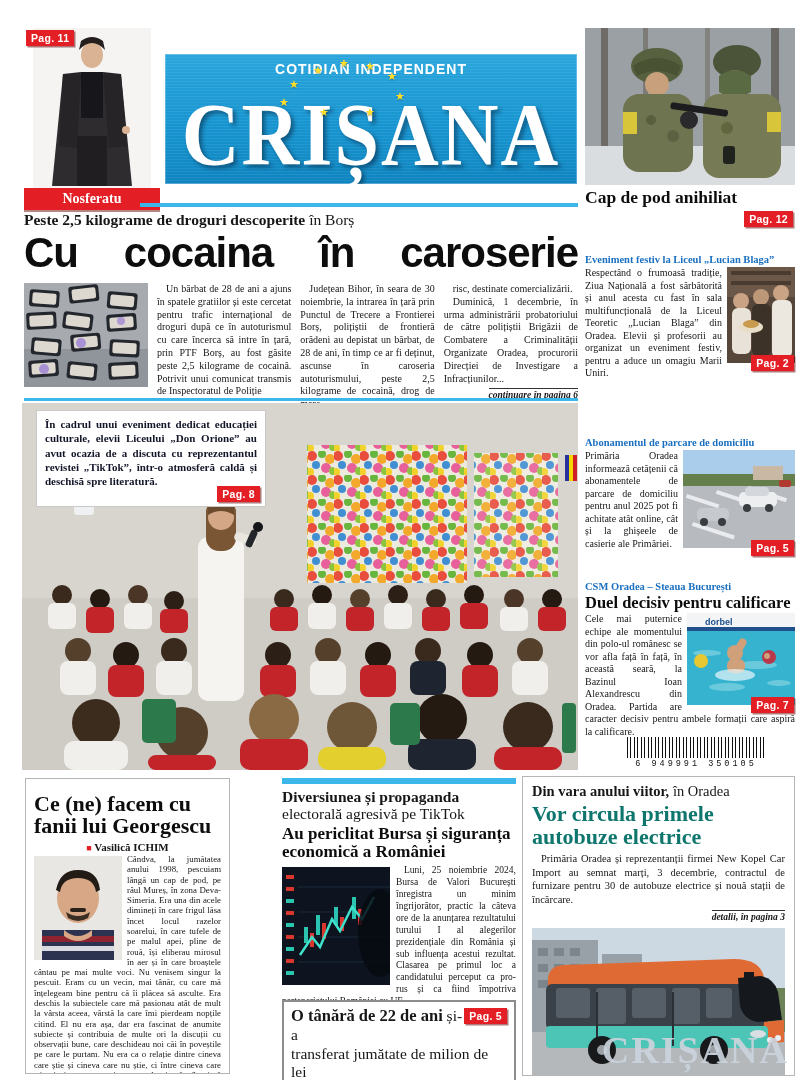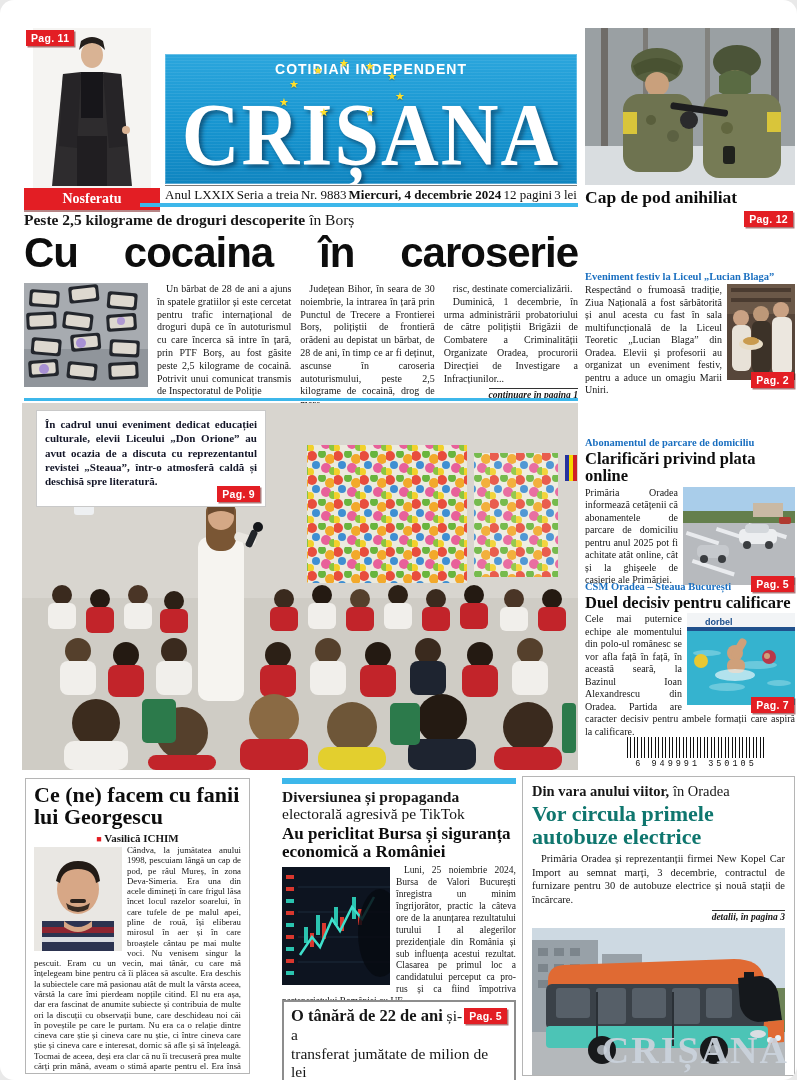--- a/index.html
+++ b/index.html
@@ -1,17 +1,17 @@
 <!DOCTYPE html>
 <html><head>
 <meta charset="utf-8">
 <style>
   html,body{margin:0;padding:0;background:#e9e9e9;}
   .page{position:relative;width:797px;height:1080px;background:#ffffff;margin:0 auto;
-        font-family:"Liberation Serif",serif;color:#161616;overflow:hidden;border-radius:14px;}
+        font-family:"Liberation Serif",serif;color:#161616;overflow:hidden;}
   .abs{position:absolute;}
 
   
   .badge{display:inline-block;background:#e31e24;color:#fff;
          font:bold 10.5px "Liberation Sans",sans-serif;padding:2px 5px;
          box-shadow:1.5px 1.5px 0 rgba(110,12,14,.55);letter-spacing:.3px;white-space:nowrap;}
 
   
   .promo{left:24px;top:28px;width:136px;height:182px;}
   .promo-badge{position:absolute;left:2px;top:2px;z-index:3;}
@@ -73,30 +73,30 @@
   .sb-capdepod .badge{position:absolute;right:2px;top:24px;}
   .sb-banner{top:235px;height:30px;background:#e31e24;color:#fff;
              font:bold 25px "Liberation Serif",serif;line-height:29px;padding-left:11px;
              width:199px;box-shadow:0 2px 0 rgba(110,12,14,.45);}
   .sb-item{width:210px;}
   .sb-item .kick{font:bold 10.5px "Liberation Serif",serif;color:#1a6fc0;margin-bottom:2px;}
   .sb-item h3{margin:0 0 2px 0;font:bold 16.5px "Liberation Serif",serif;line-height:1.05;color:#0d0d0d;}
   .sb-item .bod{font-size:10px;line-height:1.25;text-align:justify;}
   .sb-item .ph{float:right;margin:0 0 2px 5px;position:relative;}
   .sb-item .ph .badge{position:absolute;right:1px;bottom:-4px;}
-  #item1{top:271px;} #item2{top:437px;} #item3{top:581px;}
+  #item1{top:254px;} #item2{top:437px;} #item3{top:581px;}
 
   .barcode{left:617px;top:737px;width:158px;text-align:center;}
   .barcode-lines{height:21px;margin:0 10px;
      background:repeating-linear-gradient(90deg,#101010 0 1.5px,#fff 1.5px 3.5px,#101010 3.5px 4.5px,#fff 4.5px 7px);}
   .barcode-digits{font:8.5px "Liberation Mono",monospace;letter-spacing:3px;color:#111;margin-top:1px;}
 
   
-  .box-left{left:25px;top:778px;width:225px;height:296px;border:1px solid #b5b5b5;
-            padding:5px 8px;box-sizing:border-box;overflow:hidden;}
+  .box-left{left:25px;top:778px;width:205px;height:296px;border:1px solid #b5b5b5;
+            padding:14px 8px;box-sizing:border-box;overflow:hidden;}
   .box-left h2{margin:0;font:bold 22px "Liberation Serif",serif;line-height:1.0;color:#0d0d0d;}
   .byline{font:bold 11px "Liberation Serif",serif;text-align:center;margin:4px 0 1px 0;}
   .byline .bullet{color:#e31e24;font-size:9px;}
   .box-left .bod{font-size:8.8px;line-height:1.17;text-align:justify;}
   .box-left .bod svg{float:left;margin:2px 5px 2px 0;}
   .box-left .bod p{margin:0;text-indent:8px;display:inline;}
   .cont2{float:right;border-top:1px solid #333;font:bold italic 9px "Liberation Serif",serif;}
 
   .mid{left:282px;top:778px;width:234px;}
   .mid-rule{height:6px;background:#3db7ea;margin-bottom:4px;}
@@ -158,28 +158,20 @@
       <span class="st4">★</span>
       <span class="st5">★</span>
       <span class="st6">★</span>
       <span class="st7">★</span>
       <span class="st8">★</span>
       <span class="st9">★</span>
     </div>
     <div class="mast-title">CRIȘANA</div>
   </div>
 
-  <div class="abs info-bar">
-    <span>Anul LXXIX</span>
-    <span>Seria a treia</span>
-    <span>Nr. 9883</span>
-    <span class="b">Miercuri, 4 decembrie 2024</span>
-    <span>12 pagini</span>
-    <span>3 lei</span>
-  </div>
   <div class="abs rule-cyan" id="rule-top"></div>
 
   <div class="abs lead">
     <div class="lead-kicker">
       <span class="b">Peste 2,5 kilograme de droguri descoperite</span><span> în Borș</span>
     </div>
     <div class="lead-headline">Cu cocaina în caroserie</div>
     <div class="lead-row">
       <svg width="124" height="104" viewBox="0 0 124 104">
         <rect width="124" height="104" fill="#a7abb0"></rect>
@@ -208,21 +200,21 @@
       </svg>
       <div class="lead-col">
         <p>Un bărbat de 28 de ani a ajuns în spatele gratiilor și este cercetat pentru trafic internațional de droguri după ce în autoturismul cu care încerca să intre în țară, prin PTF Borș, au fost găsite peste 2,5 kilograme de cocaină. Potrivit unui comunicat transmis de Inspectoratul de Poliție</p>
       </div>
       <div class="lead-col">
         <p>Județean Bihor, în seara de 30 noiembrie, la intrarea în țară prin Punctul de Trecere a Frontierei Borș, polițiștii de frontieră orădeni au depistat un bărbat, de 28 de ani, în timp ce ar fi deținut, ascunse în caroseria autoturismului, peste 2,5 kilograme de cocaină, drog de mare</p>
       </div>
       <div class="lead-col">
         <p>risc, destinate comercializării.</p>
         <p>Duminică, 1 decembrie, în urma administrării probatoriului de către polițiștii Brigăzii de Combatere a Criminalității Organizate Oradea, procurorii Direcției de Investigare a Infracțiunilor...</p>
-        <span class="cont">continuare în pagina 1</span>
+        <span class="cont">continuare în pagina 6</span>
       </div>
     </div>
   </div>
   <div class="abs rule-cyan" id="rule-mid"></div>
 
   <div class="abs mainphoto">
     <svg width="556" height="367" viewBox="0 0 556 367">
       <defs>
         <pattern id="confetti" width="26" height="24" patternUnits="userSpaceOnUse">
           <circle cx="4" cy="5" r="5" fill="#e84d3d"></circle>
@@ -316,22 +308,22 @@
         <circle cx="420" cy="316" r="25" fill="#241a12"></circle>
           <rect x="386" y="336" width="68" height="31" rx="10" fill="#1e2430"></rect>
         <circle cx="506" cy="324" r="25" fill="#3a2a1e"></circle>
           <rect x="472" y="344" width="68" height="23" rx="10" fill="#c2242a"></rect>
       </g>
       <rect x="120" y="296" width="34" height="44" rx="5" fill="#2c7a4b"></rect>
       <rect x="368" y="300" width="30" height="42" rx="5" fill="#2c7a4b"></rect>
       <rect x="540" y="300" width="14" height="50" rx="4" fill="#2c7a4b"></rect>
     </svg>
     <div class="caption-box">
-      <span>În cadrul unui eveniment dedicat educației culturale, elevii Liceului „Don Orione” au avut ocazia de a discuta cu reprezentantul revistei „Steaua”, într-o atmosferă caldă și deschisă spre literatură.</span>
-      <span class="badge">Pag. 9</span>
+      <span>În cadrul unui eveniment dedicat educației culturale, elevii Liceului „Don Orione” au avut ocazia de a discuta cu reprezentantul revistei „TikTok”, într-o atmosferă caldă și deschisă spre literatură.</span>
+      <span class="badge">Pag. 8</span>
     </div>
   </div>
 
   <div class="abs sb sb-photo-top">
     <svg width="210" height="157" viewBox="0 0 210 157">
       <rect width="210" height="157" fill="#9aa0a3"></rect>
       <rect x="16" width="7" height="157" fill="#5c564e" opacity=".7"></rect>
       <rect x="58" width="5" height="157" fill="#6a635a" opacity=".6"></rect>
       <rect x="186" width="8" height="157" fill="#55504a" opacity=".7"></rect>
       <rect x="120" y="0" width="5" height="157" fill="#6a635a" opacity=".5"></rect>
@@ -383,21 +375,20 @@
             <ellipse cx="24" cy="57" rx="8" ry="4" fill="#c99b4e"></ellipse>
         </svg>
         <span class="badge">Pag. 2</span>
       </span>
       <span>Respectând o frumoasă tradiție, Ziua Națională a fost sărbătorită și anul acesta cu fast în sala multifuncțională de la Liceul Teoretic „Lucian Blaga” din Oradea. Elevii și profesorii au organizat un eveniment festiv, pentru a aduce un omagiu Marii Uniri.</span>
     </div>
   </div>
 
   <div class="abs sb sb-item" id="item2">
     <div class="kick">Abonamentul de parcare de domiciliu</div>
-    <h3>Clarificări privind plata online</h3>
     <div class="bod">
       <span class="ph">
         <svg width="112" height="98" viewBox="0 0 112 98">
           <rect width="112" height="98" fill="#b7babe"></rect>
           <rect width="112" height="26" fill="#a9cdea"></rect>
           <rect y="24" width="112" height="12" fill="#647f4c"></rect>
           <rect x="70" y="16" width="30" height="14" fill="#c9b9a4"></rect>
           <g fill="#e9ebee">
               <rect x="4" y="44" width="34" height="4" transform="rotate(18 4 44)"></rect>
               <rect x="34" y="40" width="38" height="4" transform="rotate(18 34 40)"></rect>

